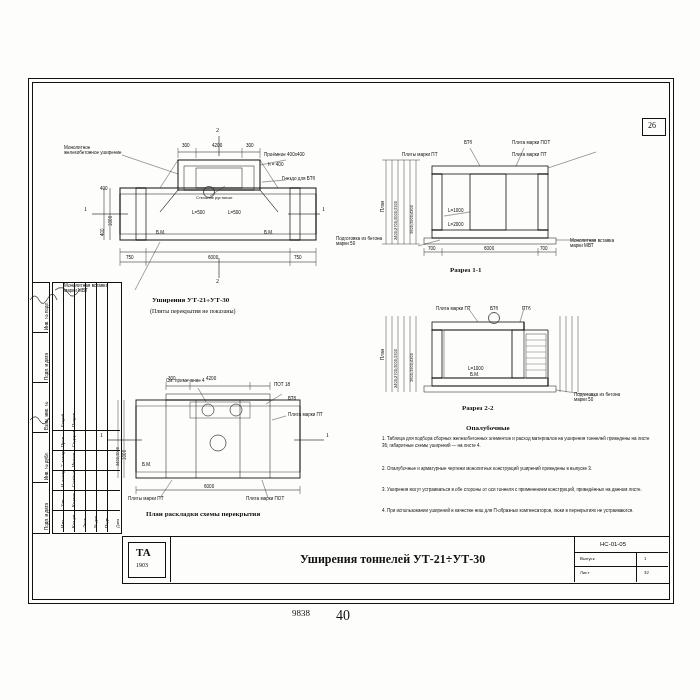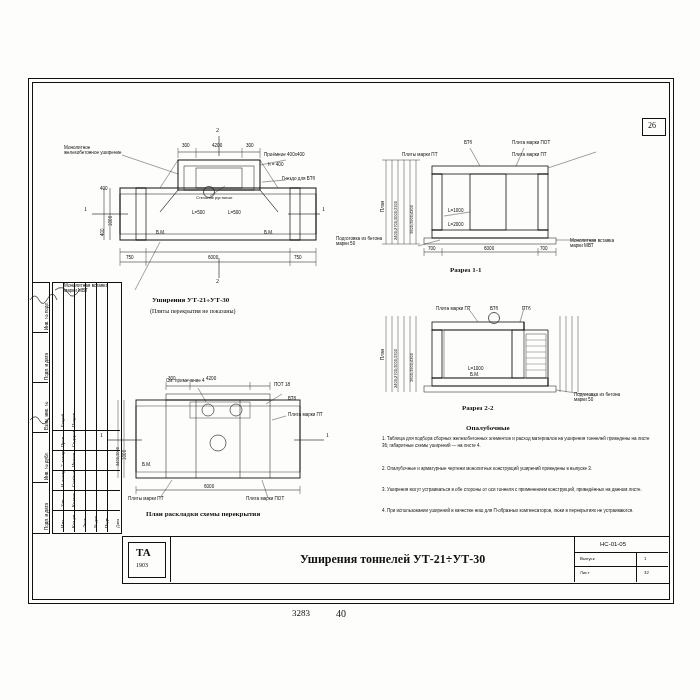--- a/index.html
+++ b/index.html
@@ -332,16 +332,16 @@
 
   <div class="ttl b" style="left:136px;top:546px;font-size:11px;">ТА</div>
   <div class="ttl" style="left:136px;top:562px;font-size:6px;">1903</div>
   <div class="ttl b" style="left:300px;top:552px;font-size:12px;">Уширения тоннелей УТ-21÷УТ-30</div>
   <div class="tblcell" style="left:600px;top:541px;font-size:6px;">НС-01-05</div>
   <div class="tblcell" style="left:580px;top:556px;">Выпуск</div>
   <div class="tblcell" style="left:644px;top:556px;">1</div>
   <div class="tblcell" style="left:580px;top:570px;">Лист</div>
   <div class="tblcell" style="left:644px;top:570px;">32</div>
 
-  <div class="ttl" style="left:292px;top:608px;font-size:9px;">3283</div>
-  <div class="ttl" style="left:336px;top:608px;font-size:10px;">40</div>
+  <div class="ttl" style="left:292px;top:608px;font-size:9px;">9838</div>
+  <div class="ttl" style="left:336px;top:608px;font-size:14px;">40</div>
 
 </div>
 
 </body></html>

